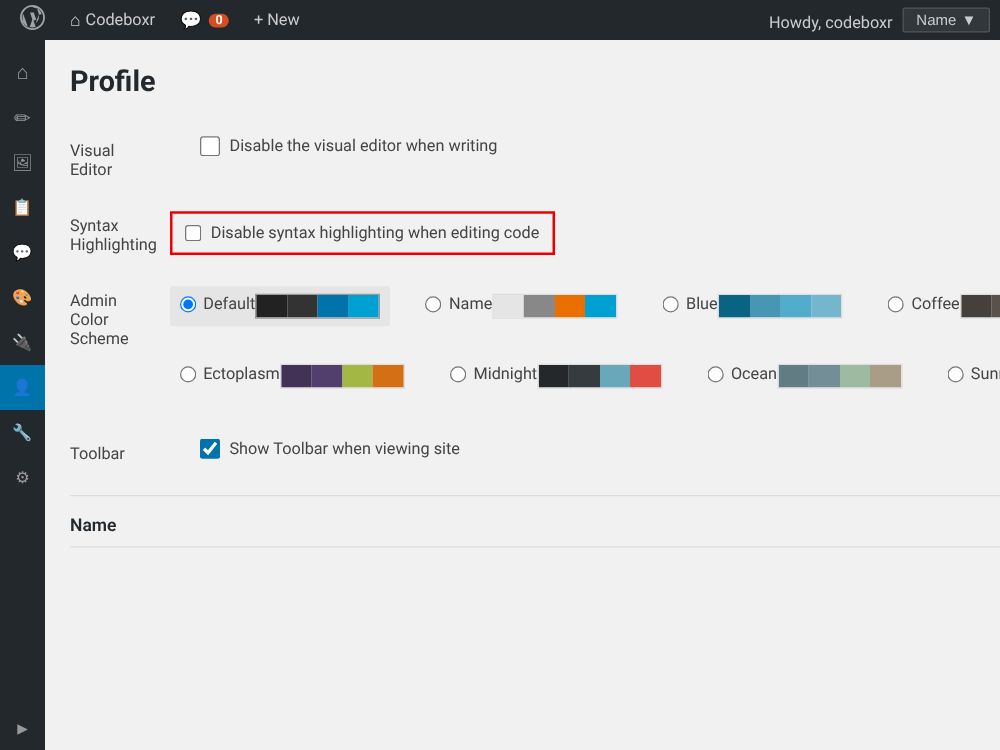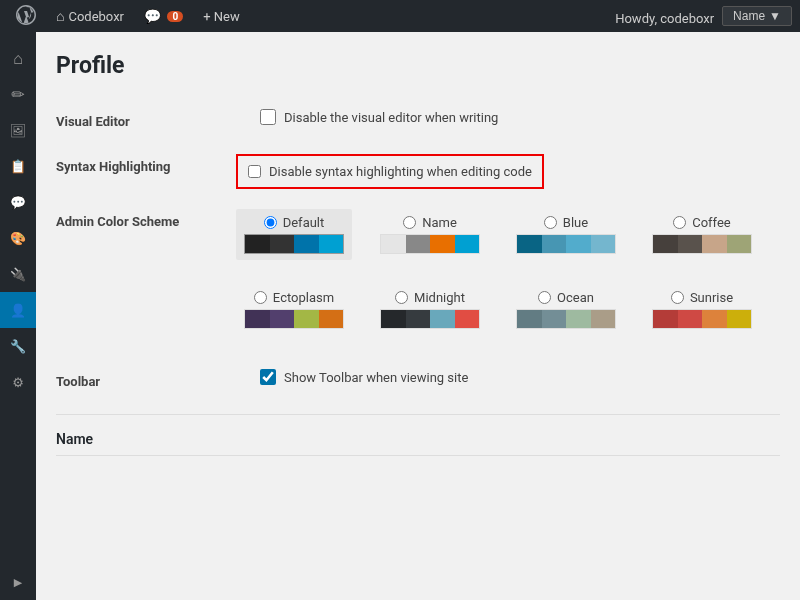--- a/index.html
+++ b/index.html
@@ -35,37 +35,37 @@
 
     
     .main { flex: 1; background: #f1f1f1; overflow-y: auto; padding: 20px 20px 20px 20px; }
 
     .page-title { font-size: 23px; font-weight: 700; color: #23282d; margin-bottom: 20px; }
 
     .section-title { font-size: 14px; font-weight: 600; color: #23282d; margin-bottom: 16px; padding-bottom: 8px; border-bottom: 1px solid #ddd; }
 
     .form-table { width: 100%; border-collapse: collapse; }
     .form-table tr { }
-    .form-table th { text-align: left; padding: 15px 10px 15px 0; font-weight: 700; color: #444; vertical-align: top; width: 200px; font-size: 13px; }
+    .form-table th { text-align: left; padding: 15px 10px 15px 0; font-weight: 400; color: #444; vertical-align: top; width: 200px; font-size: 13px; }
     .form-table td { padding: 10px 0; vertical-align: top; }
 
     
     .checkbox-row { display: flex; align-items: center; gap: 8px; padding-left: 24px; }
     .checkbox-row input[type="checkbox"] { width: 16px; height: 16px; cursor: pointer; }
     .checkbox-label { font-size: 13px; color: #444; }
 
     
     .syntax-highlight-cell {
       border: 2px solid #e00;
       padding: 8px 10px;
       display: inline-flex;
       align-items: center;
       gap: 8px;
     }
-    .color-scheme { display: flex; flex-direction: column; align-items: center; margin-right: 20px; margin-bottom: 14px; cursor: pointer; }
+    .color-scheme { display: flex; flex-direction: row; align-items: flex-end; margin-right: 20px; margin-bottom: 14px; cursor: pointer; }
     .color-scheme-option { display: flex; align-items: center; gap: 6px; margin-bottom: 4px; font-size: 13px; }
     .color-scheme-option input[type="radio"] { cursor: pointer; }
     .color-swatches { display: flex; height: 20px; width: 100px; border: 1px solid #ddd; overflow: hidden; }
     .swatch { flex: 1; height: 100%; }
     .color-scheme.selected-scheme { background: #e5e5e5; padding: 6px 8px; border-radius: 2px; }
     .color-scheme.selected-scheme .color-swatches { border-color: #999; }
 
     .color-scheme-row { display: flex; flex-wrap: nowrap; gap: 0; margin-bottom: 0; }
     .color-scheme-row-2 { display: flex; flex-wrap: nowrap; gap: 0; margin-top: 10px; }
 

